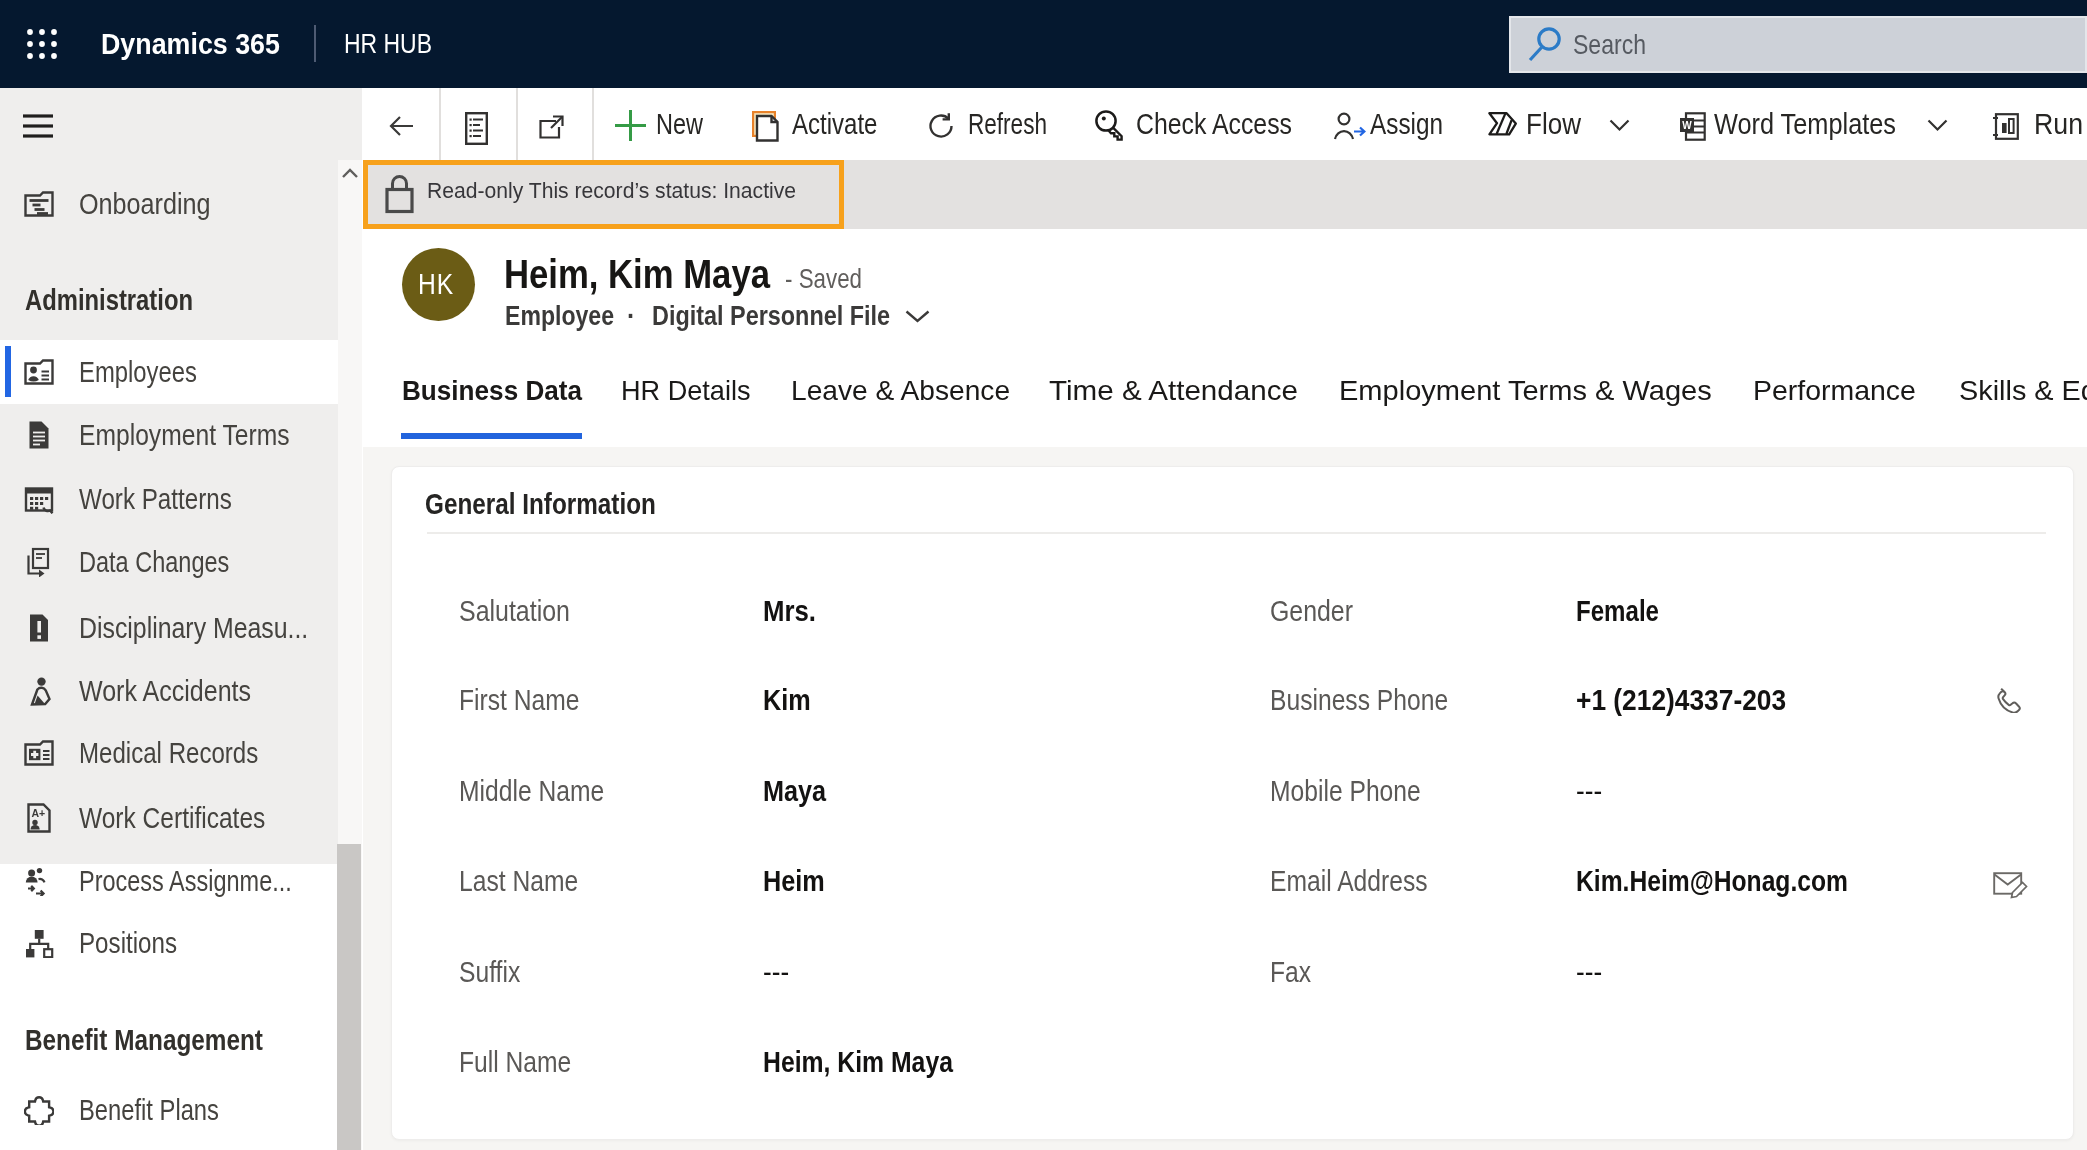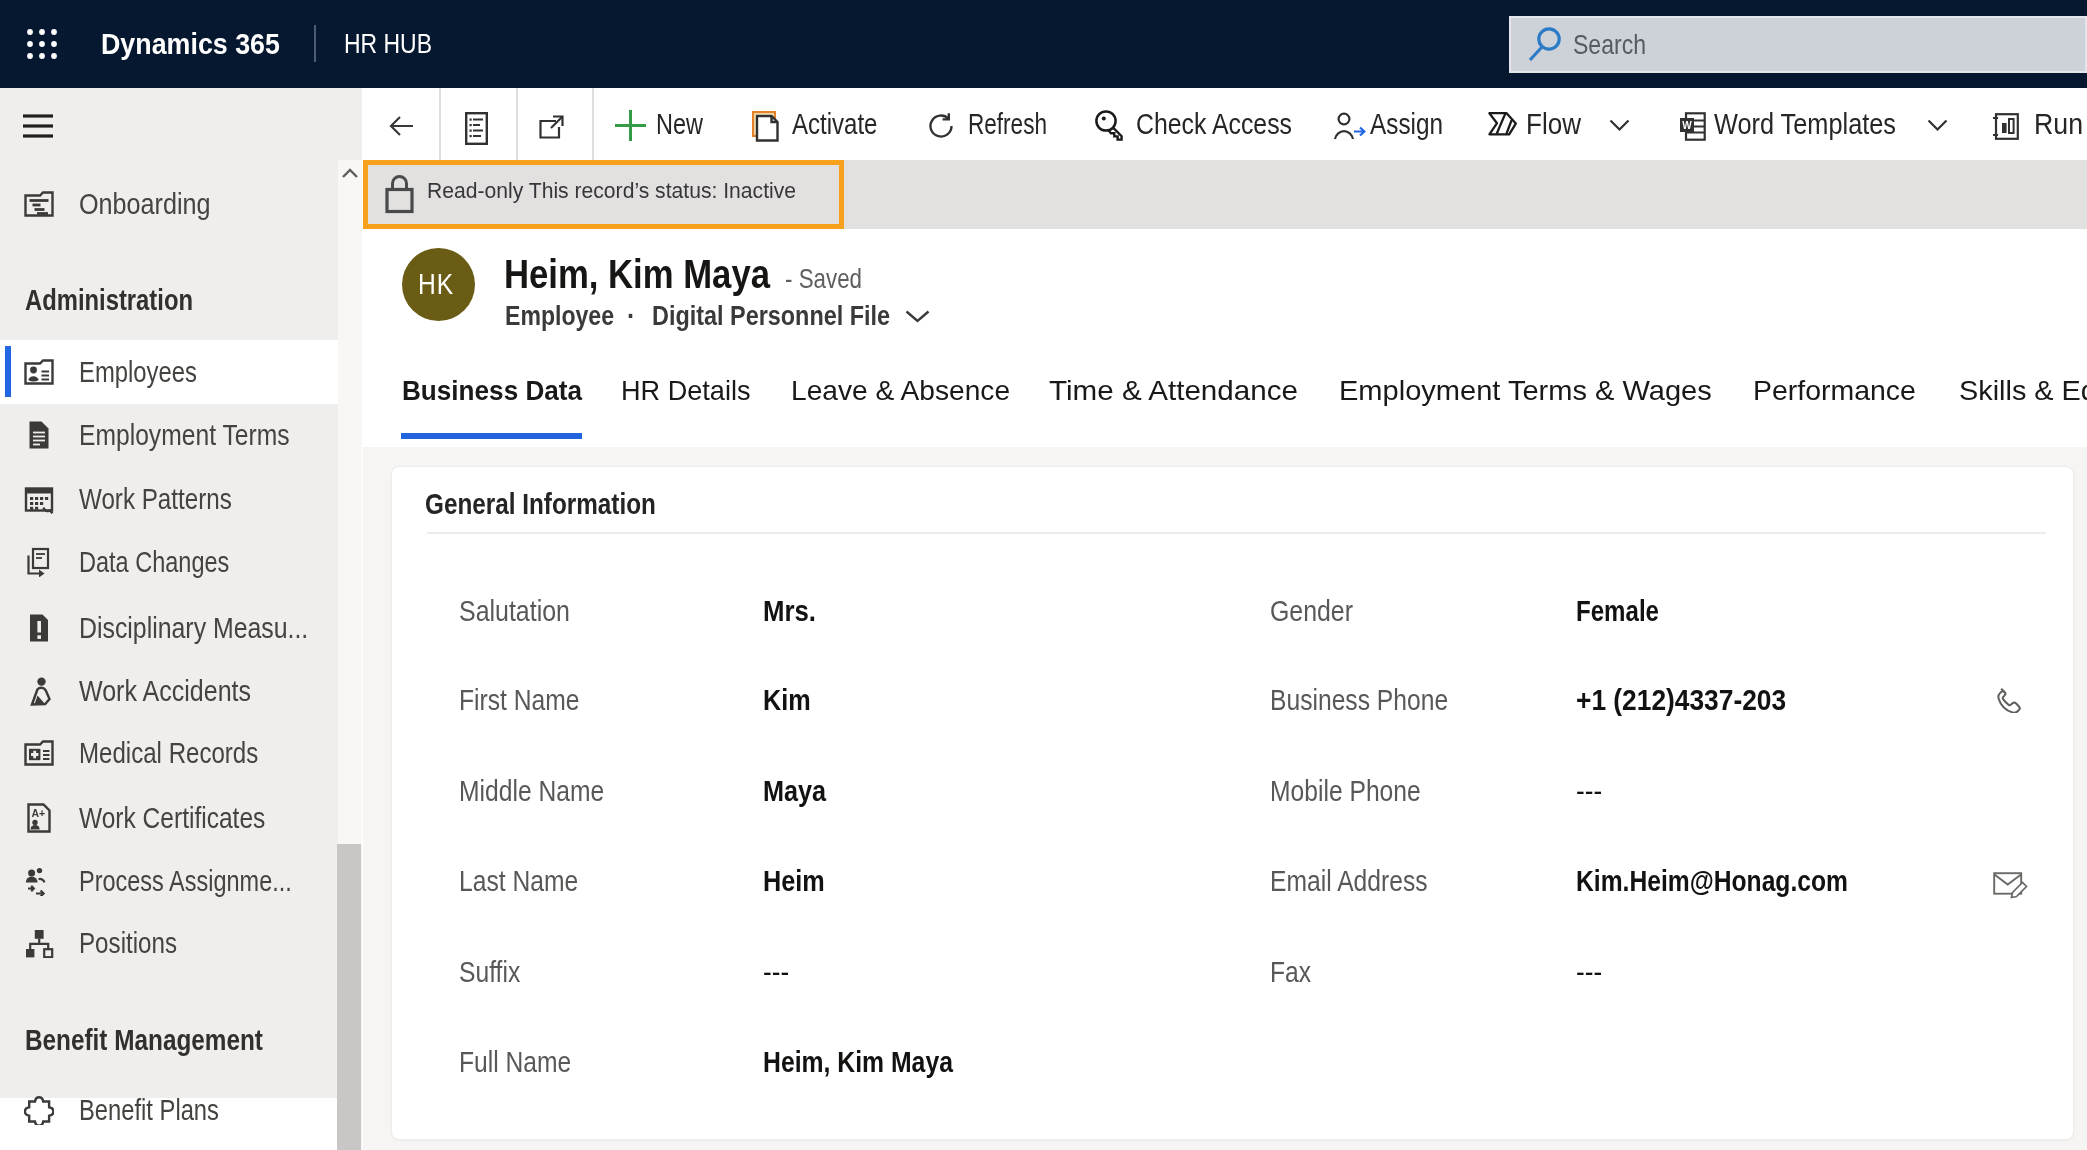--- a/index.html
+++ b/index.html
@@ -22,21 +22,21 @@
 <div style="position:absolute;left:101px;top:0px;font-size:30px;font-weight:bold;color:#ffffff;line-height:88px;white-space:pre;transform:scaleX(0.894);transform-origin:0 50%;">Dynamics 365</div>
 <div class="abs" style="left:314px;top:25px;width:2px;height:37px;background:#4e5b73"></div>
 <div style="position:absolute;left:344px;top:0px;font-size:28px;color:#ffffff;line-height:88px;white-space:pre;transform:scaleX(0.82);transform-origin:0 50%;">HR HUB</div>
 <div class="abs" style="left:1509px;top:16px;width:578px;height:57px;background:#cdd1d8;border:2px solid #e4e6ea"></div>
 <svg class="abs" style="left:1527px;top:26px" width="38" height="38" viewBox="0 0 38 38">
 <circle cx="22" cy="13" r="10.2" fill="none" stroke="#2b7bc7" stroke-width="3.2"></circle>
 <line x1="14.5" y1="21.5" x2="3" y2="34" stroke="#2b7bc7" stroke-width="3.2"></line>
     </svg>
 <div style="position:absolute;left:1573px;top:16px;font-size:28px;color:#565a61;line-height:57px;white-space:pre;transform:scaleX(0.823);transform-origin:0 50%;">Search</div>
 </div>
-<div class="abs" style="left:0;top:88px;width:362px;height:1010px;background:#efeeed">
+<div class="abs" style="left:0;top:88px;width:362px;height:776px;background:#efeeed">
 <svg class="abs" style="left:23px;top:26px" width="30" height="24" viewBox="0 0 30 24">
       <g stroke="#1f1e1d" stroke-width="3.2">
 <line x1="0" y1="2" x2="30" y2="2"></line>
         <line x1="0" y1="12" x2="30" y2="12"></line>
         <line x1="0" y1="22" x2="30" y2="22"></line>
       </g>
     </svg>
 <div class="abs" style="left:338px;top:72px;width:24px;height:990px;background:#f8f7f6"></div>
 <svg class="abs" style="left:341px;top:80px" width="18" height="12" viewBox="0 0 18 12">
       <path d="M2 9 L9 2 L16 9" fill="none" stroke="#5f5e5c" stroke-width="2.4"></path>

